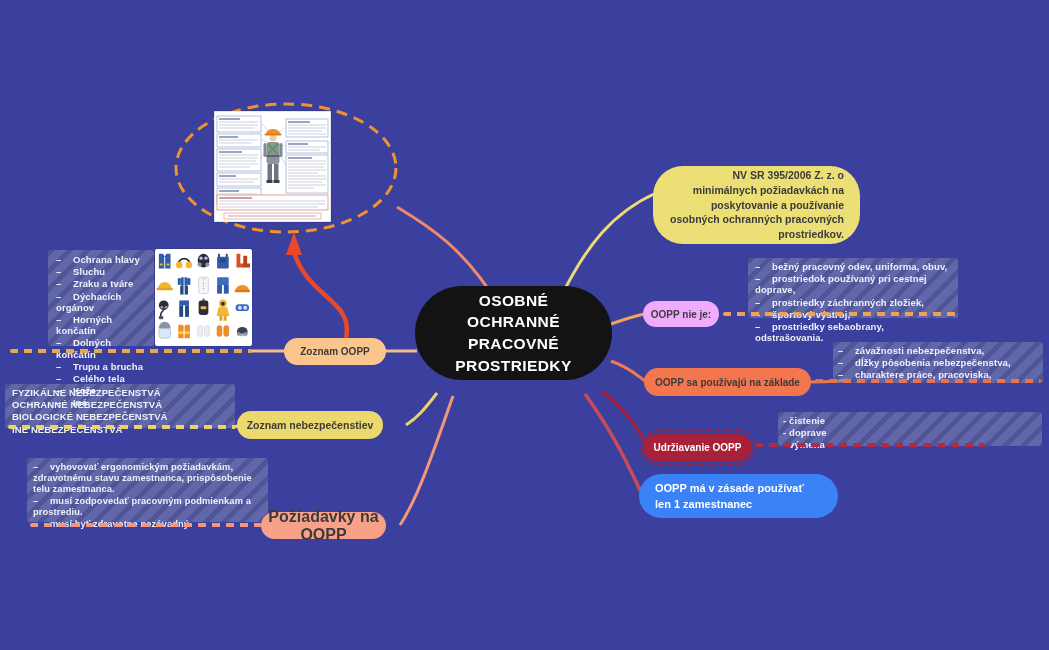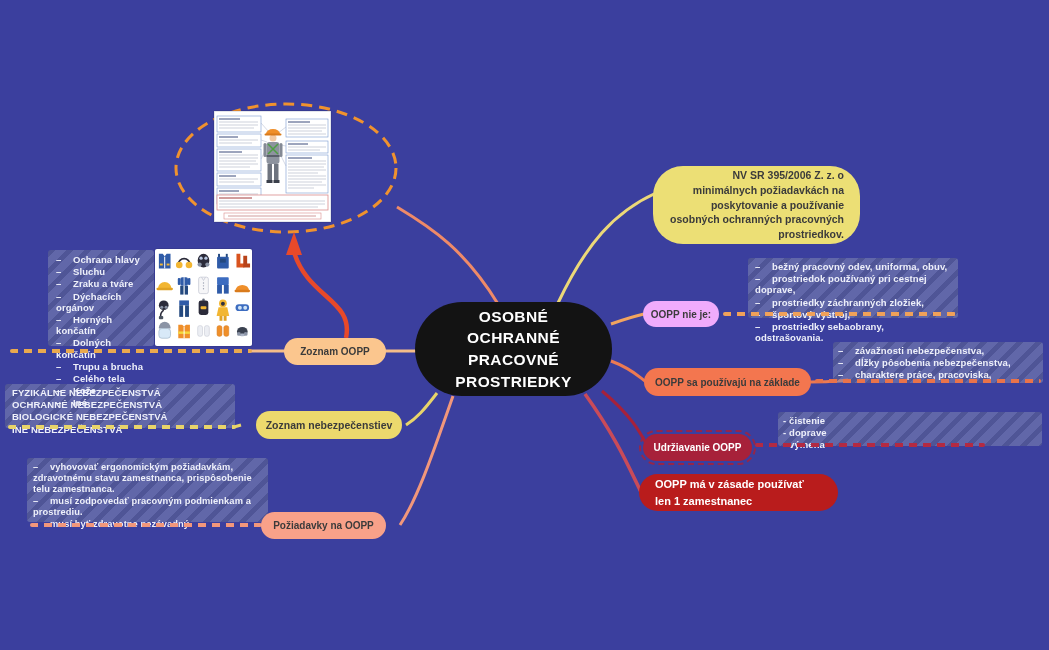--- a/index.html
+++ b/index.html
@@ -26,39 +26,39 @@
   .listtext .li{margin:0 0 1px 0;}
   .listtext .dash{display:inline-block;width:17px;}
   .dashline{position:absolute;z-index:3;height:4px;border-radius:2px;}
   .dl-oopp      {background:repeating-linear-gradient(90deg,#eaa94e 0 8px,transparent 8px 14px);}
   .dl-nebez     {background:repeating-linear-gradient(90deg,#e8d46a 0 8px,transparent 8px 14px);}
   .dl-poziadavky{background:repeating-linear-gradient(90deg,#f2977b 0 8px,transparent 8px 14px);}
   .dl-nieje     {background:repeating-linear-gradient(90deg,#f0a159 0 8px,transparent 8px 14px);}
   .dl-pouziva   {background:repeating-linear-gradient(90deg,#e9734b 0 8px,transparent 8px 14px);}
   .dl-udrzba    {background:repeating-linear-gradient(90deg,#b32a43 0 8px,transparent 8px 14px);}
   #center-node{
-    left:415px;top:302px;width:197px;height:94px;border-radius:48px;
+    left:415px;top:286px;width:197px;height:94px;border-radius:48px;
     background:#131313;color:#fff;font-size:15.5px;line-height:1.4;letter-spacing:0.4px;
     padding:0 30px;z-index:5;
   }
   #node-zoznam-oopp{left:284px;top:338px;width:102px;height:27px;background:#fbc68e;font-size:10px;}
-  #node-nebez{left:256px;top:411px;width:146px;height:28px;background:#ecd96d;font-size:10.5px;}
-  #node-poziadavky{left:261px;top:512px;width:125px;height:27px;background:#f8a189;font-size:10px;}
+  #node-nebez{left:237px;top:411px;width:146px;height:28px;background:#ecd96d;font-size:10.5px;}
+  #node-poziadavky{left:261px;top:512px;width:125px;height:27px;background:#f8a189;font-size:16px;}
   #node-nvsr{
     left:653px;top:166px;width:207px;height:78px;background:#ecdf75;border-radius:30px;
     font-size:10.5px;line-height:1.42;text-align:right;padding:10px 16px;justify-content:flex-start;
   }
   #node-nieje{left:643px;top:301px;width:76px;height:26px;background:#f0abfc;font-size:10px;}
   #node-pouziva{left:644px;top:368px;width:167px;height:28px;background:#f3764f;font-size:10px;}
   #node-udrzba{
     left:643px;top:434px;width:109px;height:27px;background:#a7213a;color:#fff;font-size:10px;
     outline:2px dashed rgba(167,33,58,0.85);outline-offset:2px;
   }
   #node-ooppma{
-    left:639px;top:474px;width:199px;height:37px;background:#b91c1c;color:#fff;font-size:11px;
+    left:639px;top:474px;width:199px;height:44px;background:#3b82f6;color:#fff;font-size:11px;
     border-radius:22px;text-align:left;padding:6px 16px;line-height:1.5;
   }
   .imgbox{position:absolute;z-index:3;background:#fff;border-radius:2px;box-shadow:0 0 0 1px rgba(0,0,0,0.08);}
   #ppe-image{left:155px;top:249px;width:97px;height:97px;}
   #schema-image{left:214px;top:111px;width:117px;height:111px;}
 </style>
 </head>
 <body>
 
 <div id="canvas">

